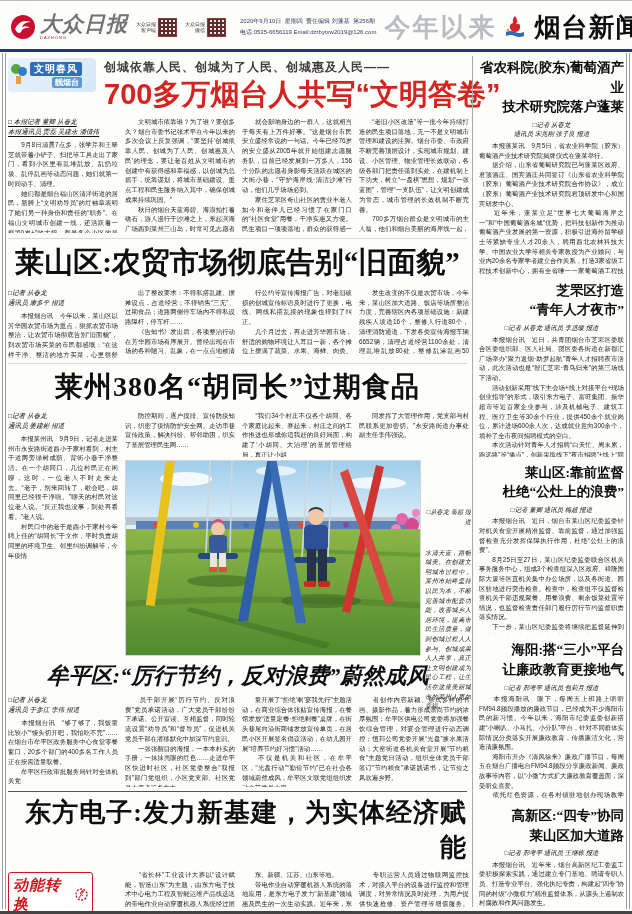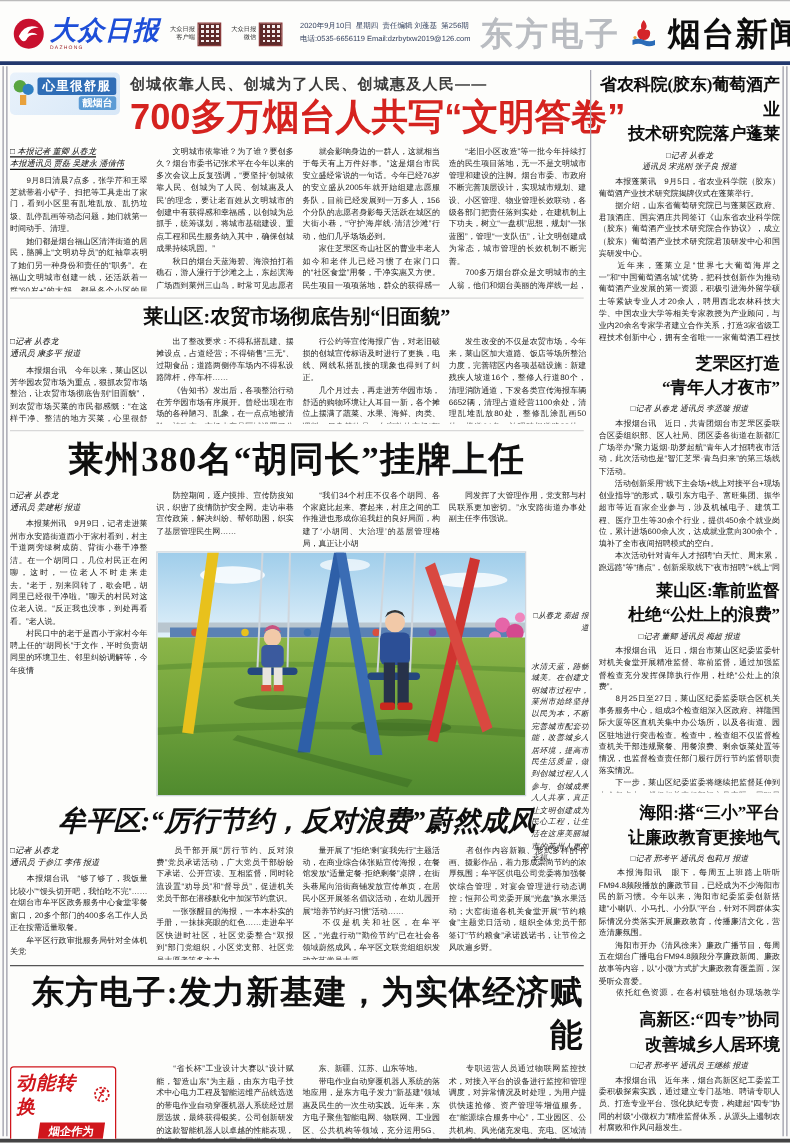--- a/index.html
+++ b/index.html
@@ -13,21 +13,21 @@
   .page-frame { position:absolute; top:52px; bottom:2px; left:2px; width:4px;
     border-left:1px solid #9a9aa6; border-right:1px solid #9a9aa6; }
   .page-frame.right { left:auto; right:2px; }
 
   
   .header { position:absolute; top:6px; left:10px; right:6px; height:40px;
     display:flex; align-items:center; gap:8px; }
   .logo-wrap { display:flex; align-items:center; gap:4px; flex:none; }
   .logo-circle { width:26px; height:26px; flex:none; }
   .paper-name { font-family:"Liberation Serif", serif; font-weight:900; font-size:21px;
-    color:#1d4ed8; letter-spacing:1px; font-style:italic; line-height:1; }
+    color:#737373; letter-spacing:1px; font-style:italic; line-height:1; }
   .paper-sub { font-size:4px; color:#9d2227; letter-spacing:1px; }
   .qr-block { display:flex; align-items:center; gap:2px; flex:none; }
   .qr-label { font-size:5px; color:#333; white-space:pre-wrap; line-height:1.3; text-align:right; }
   .qr { width:19px; height:19px; border:1px solid #8a3b3b; background:
       repeating-linear-gradient(90deg,#5e2a2a 0 2px,transparent 2px 4px),
       repeating-linear-gradient(0deg,#5e2a2a 0 2px,#f4eded 2px 4px); }
   .pubinfo { font-size:6px; color:#35425f; line-height:1.8; white-space:pre-wrap; flex:none; margin-left:6px; }
   .sec-gray { font-size:26px; font-weight:900; color:#b9bcc1; letter-spacing:2px; flex:none; margin-left:auto; }
   .flame-icon { flex:none; }
   .sec-black { font-size:26px; font-weight:900; color:#0d0d0d; letter-spacing:1px; flex:none;
@@ -60,21 +60,21 @@
   .badge-wm-l2{font-size:8px;font-weight:700;color:#fff;background:#5b9bd5;padding:0 3px;border-radius:2px;align-self:flex-end;}
   .lead-titles { flex:1; text-align:left; }
   .kicker { font-size:12px; font-weight:700; color:#3c3c3c; letter-spacing:1px; margin-top:1px; }
   .h-lead { font-size:29px; font-weight:900; color:#d5231f; letter-spacing:0px;
     line-height:1.1; margin-top:3px; white-space:nowrap; }
   .lead-body { margin-top:6px; height:116px; }
   .byline-u { text-decoration:underline; text-underline-offset:2px; }
 
   .sep { border-top:1px solid #d8d8d8; margin:5px 0 4px; }
   .h2 { font-weight:900; color:#0f0f0f; text-align:center; font-family:"Liberation Serif", serif; }
-  .h-market { font-size:16px; letter-spacing:0; margin:2px 0 5px; }
+  .h-market { font-size:29px; letter-spacing:0; margin:2px 0 5px; }
   .h-hutong { font-size:28px; letter-spacing:1px; margin:4px 0 5px; }
   .h-muping { font-size:22px; margin:2px 0 4px;font-style:italic; }
   .h-dongfang { font-size:26px; text-align:right; letter-spacing:1px; margin:3px 0 5px; }
   .market-body { height:70px; }
   .muping-body { height:92px; }
 
   
   .hutong-flex { display:flex; gap:7px; height:248px; }
   .hutong-c1 { width:110px; flex:none; }
   .hutong-right { flex:1; display:flex; flex-direction:column; }
@@ -130,21 +130,21 @@
       <div class="qr-label">大众日报
 客户端</div>
       <div class="qr"></div>
     </div>
     <div class="qr-block">
       <div class="qr-label">大众日报
 微信</div>
       <div class="qr"></div>
     </div>
     <div class="pubinfo"><span>2020年9月10日  星期四  责任编辑 刘蓬基  第256期</span><br><span>电话:0535-6656119 Email:dzrbytxw2019@126.com</span></div>
-    <div class="sec-gray">东方电子</div>
+    <div class="sec-gray">今年以来</div>
     <svg class="flame-icon" width="22" height="24" viewBox="0 0 22 24">
       <path d="M11 1 Q15 6 12 9 Q17 8 16 13 Q15 17 11 17 Q7 17 6 13 Q5 9 9 8 Q8 4 11 1Z" fill="#d4252a"></path>
       <path d="M2 17 Q6 15 11 17 Q16 19 20 17 L20 21 Q15 23 11 21 Q7 19 2 21Z" fill="#2b6cb8"></path>
       <circle cx="4" cy="15" r="1.3" fill="#e8a13c"></circle>
     </svg>
     <div class="sec-black">烟台新闻</div>
 
   </div>
   <div class="header-rule"></div>
 
@@ -154,21 +154,21 @@
 
       <div>
         <div class="lead-head">
           <div class="badge-wm">
             <div class="tree">
                 <span class="c1"></span>
                 <span class="c2"></span>
                 <span class="c3"></span>
               </div>
             <div class="badge-wm-text">
-              <span class="badge-wm-l1">心里很舒服</span>
+              <span class="badge-wm-l1">文明春风</span>
               <span class="badge-wm-l2">靓烟台</span>
             </div>
           </div>
           <div class="lead-titles">
             <div class="kicker">创城依靠人民、创城为了人民、创城惠及人民——</div>
             <div class="h-lead">700多万烟台人共写“文明答卷”</div>
           </div>
         </div>
         <div class="cols lead-body">
           <div class="col">
@@ -203,21 +203,21 @@
 　　《告知书》发出后，各项整治行动在芳华园市场有序展开。曾经出现在市场的各种陋习、乱象，在一点点地被清除、被改变。市场水产品区域设置了分类垃圾箱，市场周边破损的道路和井盖被修复，市场大门入口处张贴了讲文明树新风、行业规范、文明出</div>
           <div class="col bt">　　行公约等宣传海报广告，对老旧破损的创城宣传标语及时进行了更换，电线、网线私搭乱接的现象也得到了纠正。
 　　几个月过去，再走进芳华园市场，舒适的购物环境让人耳目一新，各个摊位上摆满了蔬菜、水果、海鲜、肉类、调料、日杂等物品，在宽敞的市场“靓丽变身”后，消防通道堵塞、人行通道杂物堆放、流动摊点占道经营、周边乱停车、乱丢垃圾杂物、不规范广告等现象统统不见了。</div>
           <div class="col bt">　　发生改变的不仅是农贸市场，今年来，莱山区加大道路、饭店等场所整治力度，完善辖区内各项基础设施：新建残疾人坡道16个，整修人行道80个，清理消防通道，下发各类宣传海报车辆6652辆，清理占道经营1100余处，清理乱堆乱放80处，整修乱涂乱画50处、楼道64条，治理破损道路28处，配备消防器材60件。</div>
         </div>
       </div>
 
       <div class="sep"></div>
 
       <div>
-        <div class="h2 h-hutong">莱州380名“胡同长”挂牌上任</div>
+        <div class="h2 h-hutong">莱州380名“胡同长”过期食品</div>
         <div class="hutong-flex">
           <div class="hutong-c1">
             <div class="byline">□记者 从春龙
 通讯员 姜建彬 报道</div>
             <div class="bt" style="height:220px">　　本报莱州讯　9月9日，记者走进莱州市永安路街道西小于家村看到，村主干道两旁绿树成荫、背街小巷干净整洁。在一个胡同口，几位村民正在闲聊，这时，一位老人不时走来走去。“老于，别来回转了，歇会吧，胡同里已经很干净啦。”聊天的村民对这位老人说。“反正我也没事，到处再看看。”老人说。
 　　村民口中的老于是西小于家村今年聘上任的“胡同长”于文作，平时负责胡同里的环境卫生、邻里纠纷调解等，今年疫情</div>
           </div>
           <div class="hutong-right">
             <div class="hutong-toprow">
               <div class="col bt">　　防控期间，逐户摸排、宣传防疫知识，织密了疫情防护安全网。走访串巷宣传政策，解决纠纷、帮邻助困，织实了基层管理民生网……</div>
@@ -379,21 +379,21 @@
 让廉政教育更接地气</div>
         <div class="r-byline">□记者 邢考平 通讯员 包莉月 报道</div>
         <div class="r-body rb4">　　本报海阳讯　眼下，每周五上班路上听听FM94.8频段播放的廉政节目，已经成为不少海阳市民的新习惯。今年以来，海阳市纪委监委创新搭建“小喇叭、小马扎、小分队”平台，针对不同群体实际情况分类落实开展廉政教育，传播廉洁文化，营造清廉氛围。
 　　海阳市开办《清风徐来》廉政广播节目，每周五在烟台广播电台FM94.8频段分享廉政新闻、廉政故事等内容，以“小微”方式扩大廉政教育覆盖面，深受听众喜爱。
 　　依托红色资源，在各村镇驻地创办现场教学点，聘请村党支部书记、革命老党员为红色教员，进行现场教学，通过“现场宣讲+实物感受”，使学习者有真实的视听体验。
 　　文化“小分队”巡演送廉。海阳市纪委监委与市文广新局联合开展“送廉到家·清风润心”廉政戏曲巡演活动，组建三支小分队，深入机关食堂、农村大院、社区活动室表演《包公赔情》《八珍汤》等廉政戏曲片段，现已表演三十余场，观看人数八百余人。</div>
       </div>
 
       <div class="r-art">
         <div class="r-head">高新区:“四专”协同
-改善城乡人居环境</div>
+莱山区加大道路</div>
         <div class="r-byline">□记者 邢考平 通讯员 王继栋 报道</div>
         <div class="r-body rb5">　　本报烟台讯　近年来，烟台高新区纪工委监工委积极探索实践，通过建立专门基地、聘请专职人员、打造专业平台、强化执纪专责，构建起“四专”协同的村级“小微权力”精准监督体系，从源头上遏制农村腐败和作风问题发生。
 　　烟台高新区精心打造烟台市首家农村党风廉政教育基地，以“强化基层公权力监督，推动全面从严治党向基层延伸”为主题，设“清廉文化在基层弘扬”“微腐败在基层显现”“精准监督在基层拓展”三大板块，使警示教育就在农村、就在身边。
 　　烟台高新区从党员、村民代表、村务监督委员会成员、包村干部中择优聘请140名廉情监督员，对农村干部履职过程进行“贴身”监督，打通村级公权力监督“最后一米”。此外还上线“清风嵙”小程序，平台上线以来，已公开村级党务重大事项226条，接受各类举报和问题线索64个，目前正对2起村干部涉嫌违纪违法问题线索进行初核。</div>
       </div>
     </div>
   </div>
 </div>
 
 </body></html>

